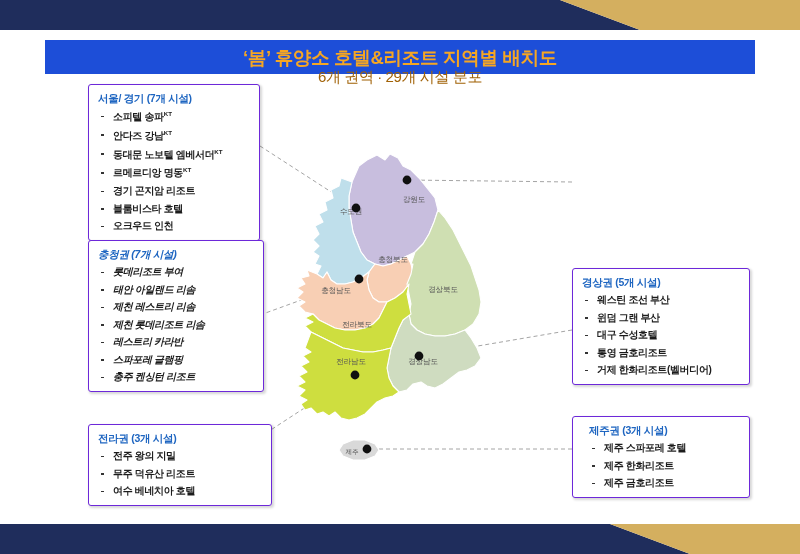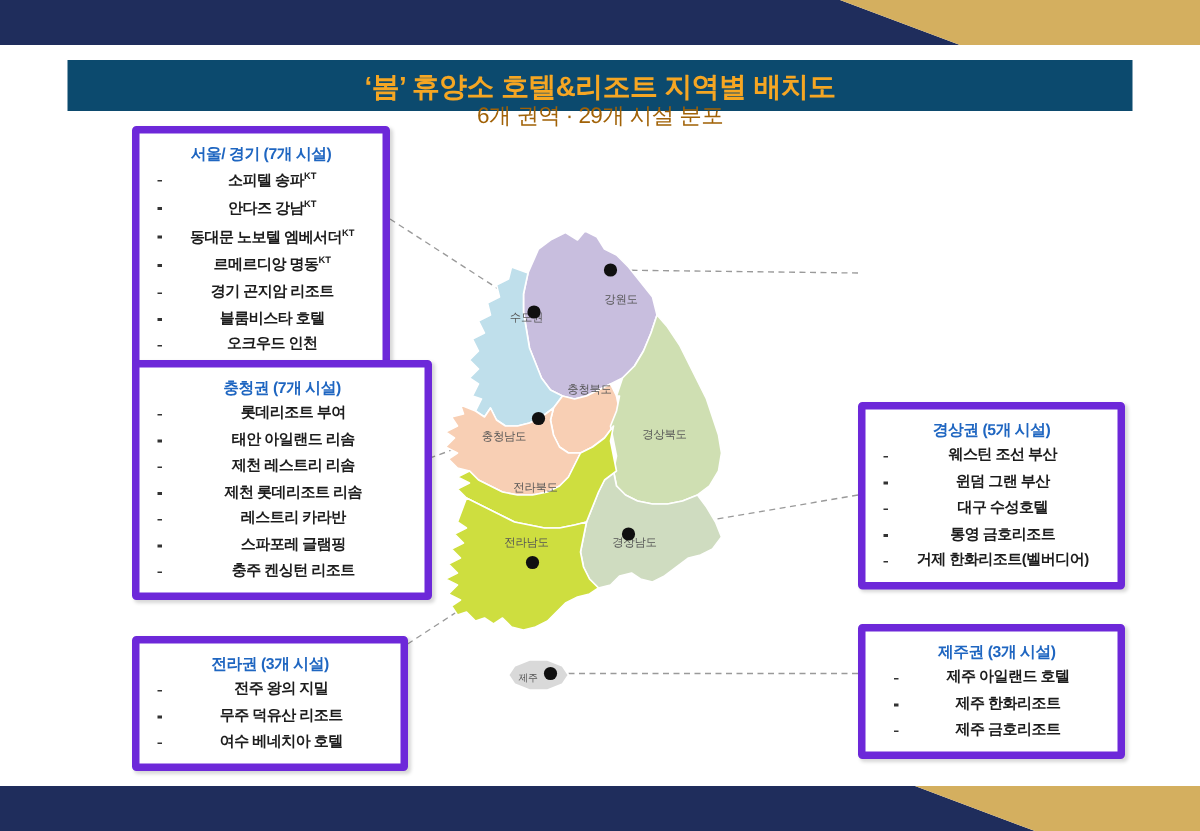--- a/index.html
+++ b/index.html
@@ -27,21 +27,21 @@
   .bar-bottom { top: 524px; }
   .bar svg { display: block; width: 800px; height: 30px; }
 
   
   .title-band {
     position: absolute;
     left: 45px;
     top: 40px;
     width: 710px;
     height: 34px;
-    background: #0c4a6e;
+    background: #1d4ed8;
     display: flex;
     align-items: center;
     justify-content: center;
   }
   .title-text {
     font-size: 18.5px;
     font-weight: bold;
     color: #f5a623;
     letter-spacing: -0.3px;
     white-space: nowrap;
@@ -85,26 +85,25 @@
     text-anchor: middle;
     letter-spacing: -0.2px;
   }
   .prov-label-sm { font-size: 6.6px; }
   .map-dot { fill: #101010; }
 
   
   .panel {
     position: absolute;
     background: #ffffff;
-    border: 5px solid #6d28d9;
+    border: 1px solid #6d28d9;
     border-radius: 3px;
     box-shadow: 1.5px 1.5px 2.5px rgba(0,0,0,0.16);
     box-sizing: border-box;
     padding: 7px 9px 9px 9px;
-    text-align: center;
   }
   .panel-title {
     font-size: 10.5px;
     font-weight: bold;
     color: #1f66c1;
     letter-spacing: -0.3px;
     margin-bottom: 5px;
     white-space: nowrap;
   }
   .panel ul {
@@ -135,21 +134,21 @@
   }
   .sup {
     font-size: 6.2px;
     font-weight: bold;
     vertical-align: super;
     letter-spacing: 0;
   }
 
   
   #panel-seoul     { left: 88px;  top: 84px;  width: 172px; }
-  #panel-chungcheong { left: 88px; top: 240px; width: 200px; }
+  #panel-chungcheong { left: 88px; top: 240px; width: 176px; font-style: italic; }
   #panel-jeolla    { left: 88px;  top: 424px; width: 184px; }
   #panel-gangwon   { left: 572px; top: 140px; width: 178px; }
   #panel-gyeongsang{ left: 572px; top: 268px; width: 178px; }
   #panel-jeju      { left: 572px; top: 416px; width: 178px; padding-left: 16px; }
 </style>
 </head>
 <body>
 
 <div id="page">
 
@@ -295,19 +294,19 @@
       <li><span>윈덤 그랜 부산</span></li>
       <li><span>대구 수성호텔</span></li>
       <li><span>통영 금호리조트</span></li>
       <li><span>거제 한화리조트(벨버디어)</span></li>
     </ul>
   </div>
 
   <div class="panel" id="panel-jeju">
     <div class="panel-title">제주권 (3개 시설)</div>
     <ul>
-      <li><span>제주 아일랜드 호텔</span></li>
+      <li><span>제주 스파포레 호텔</span></li>
       <li><span>제주 한화리조트</span></li>
       <li><span>제주 금호리조트</span></li>
     </ul>
   </div>
 
 </div>
 
 </body></html>

